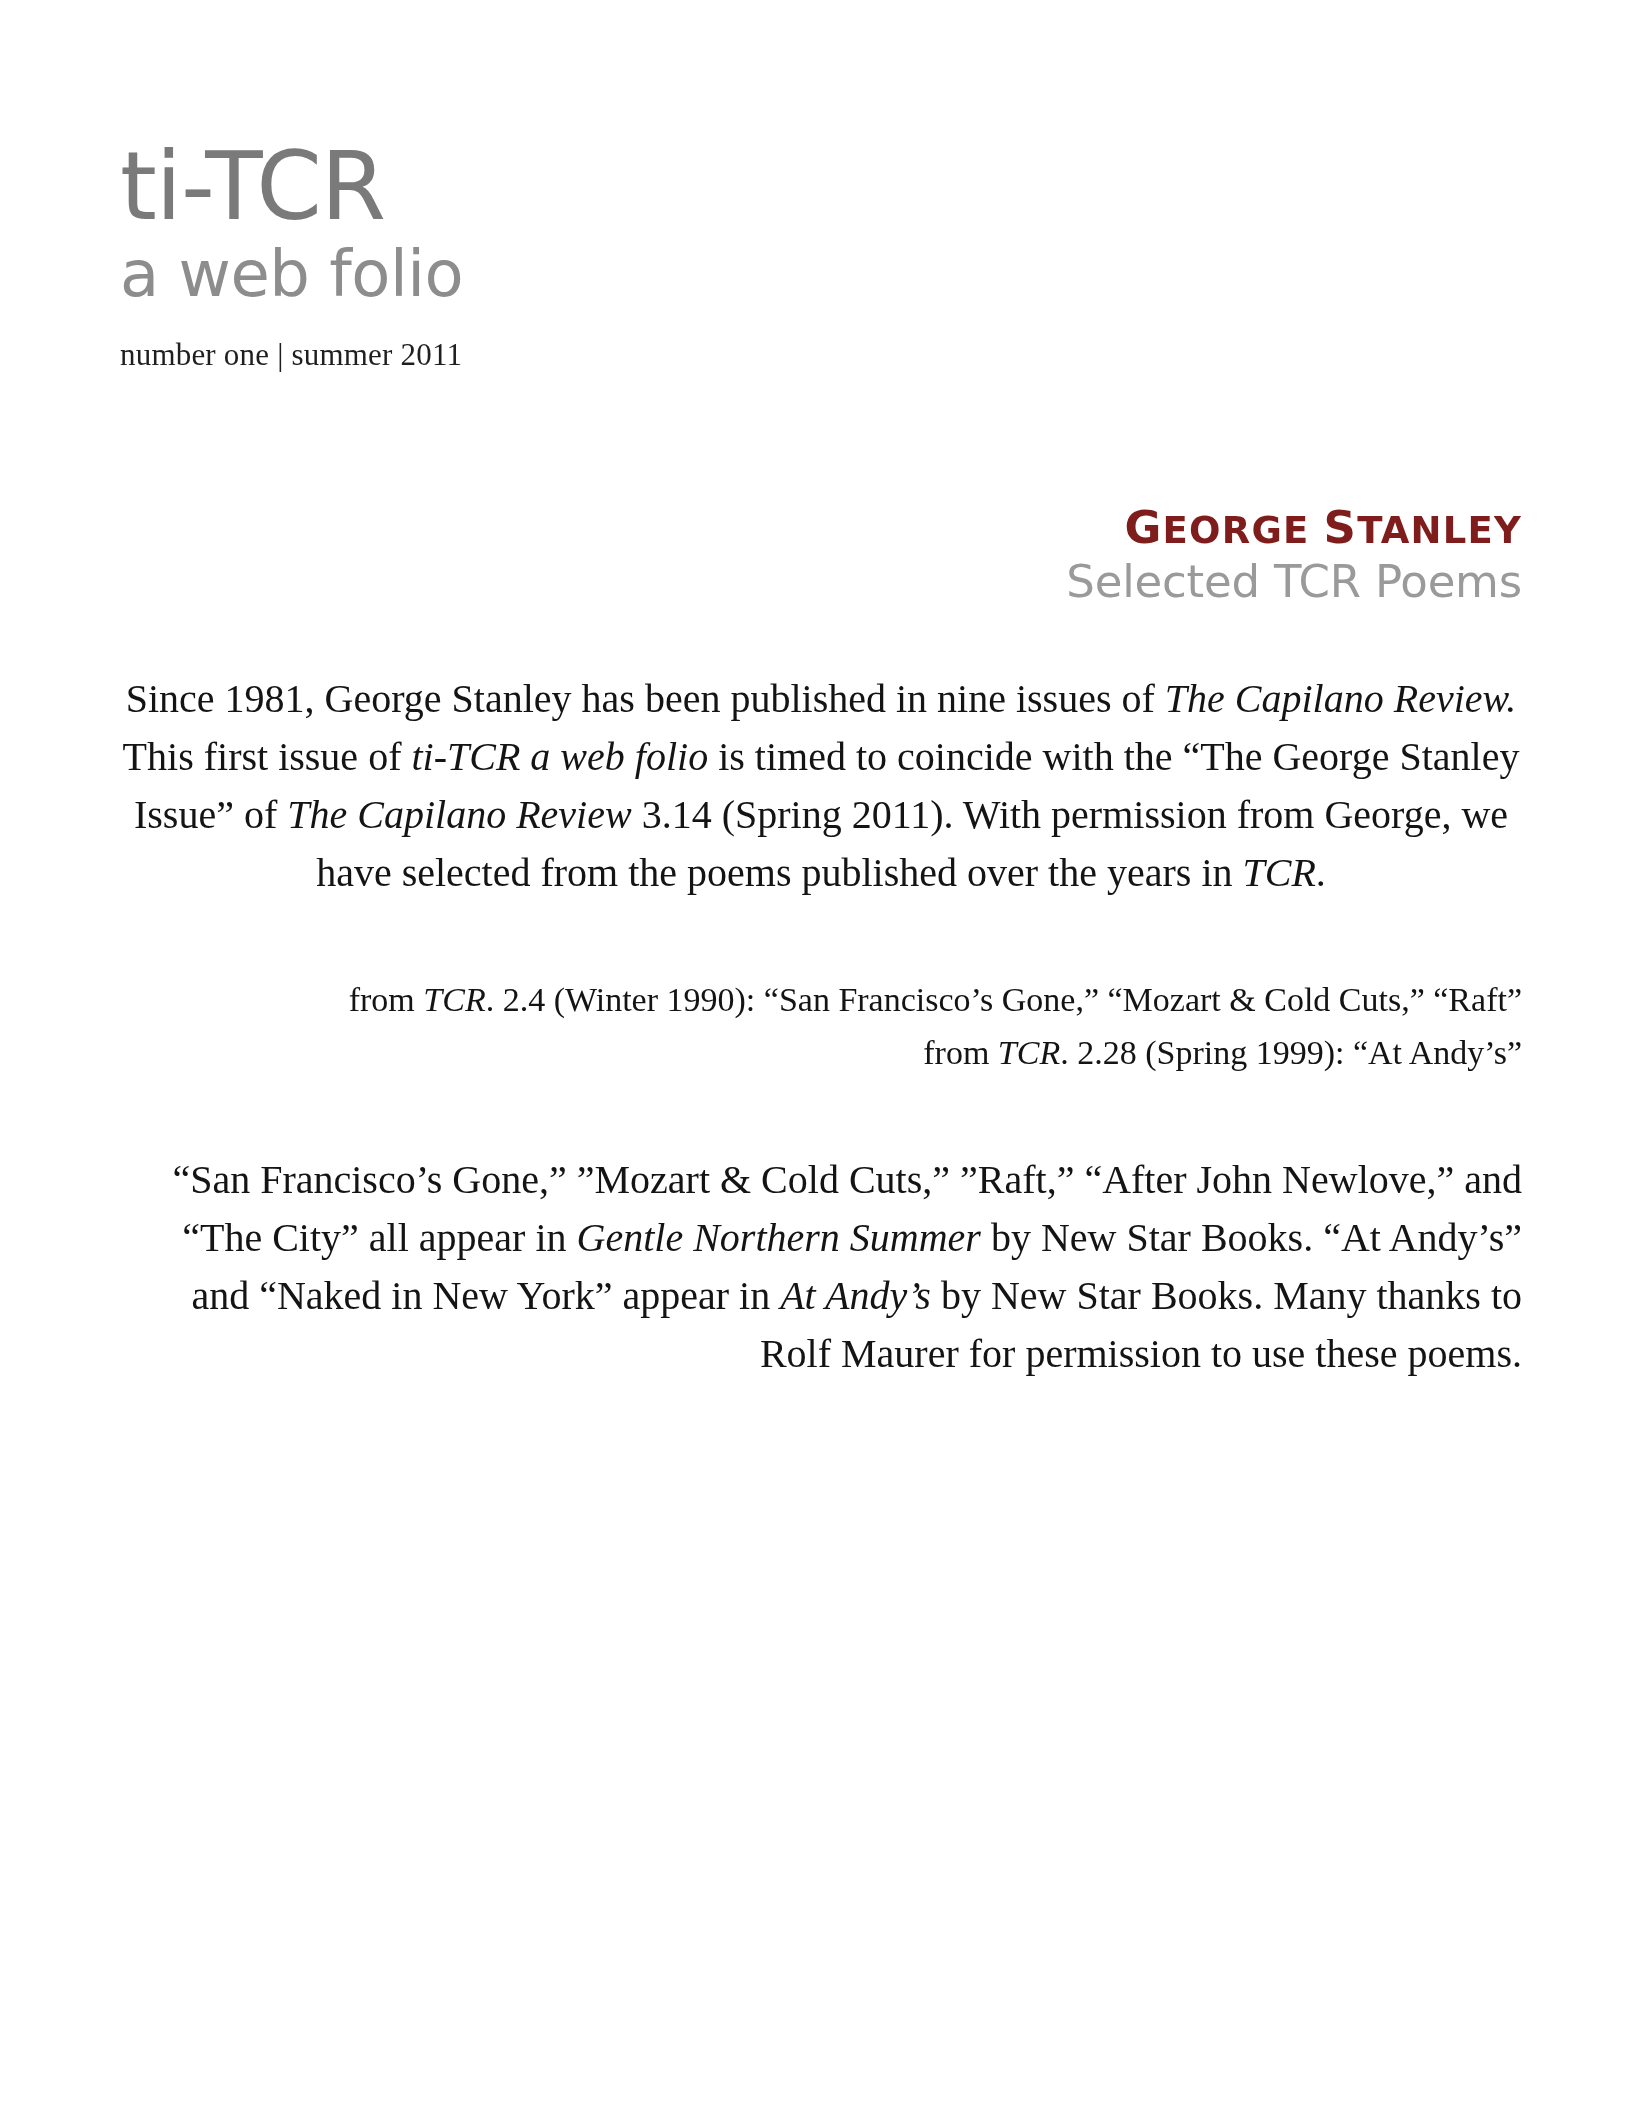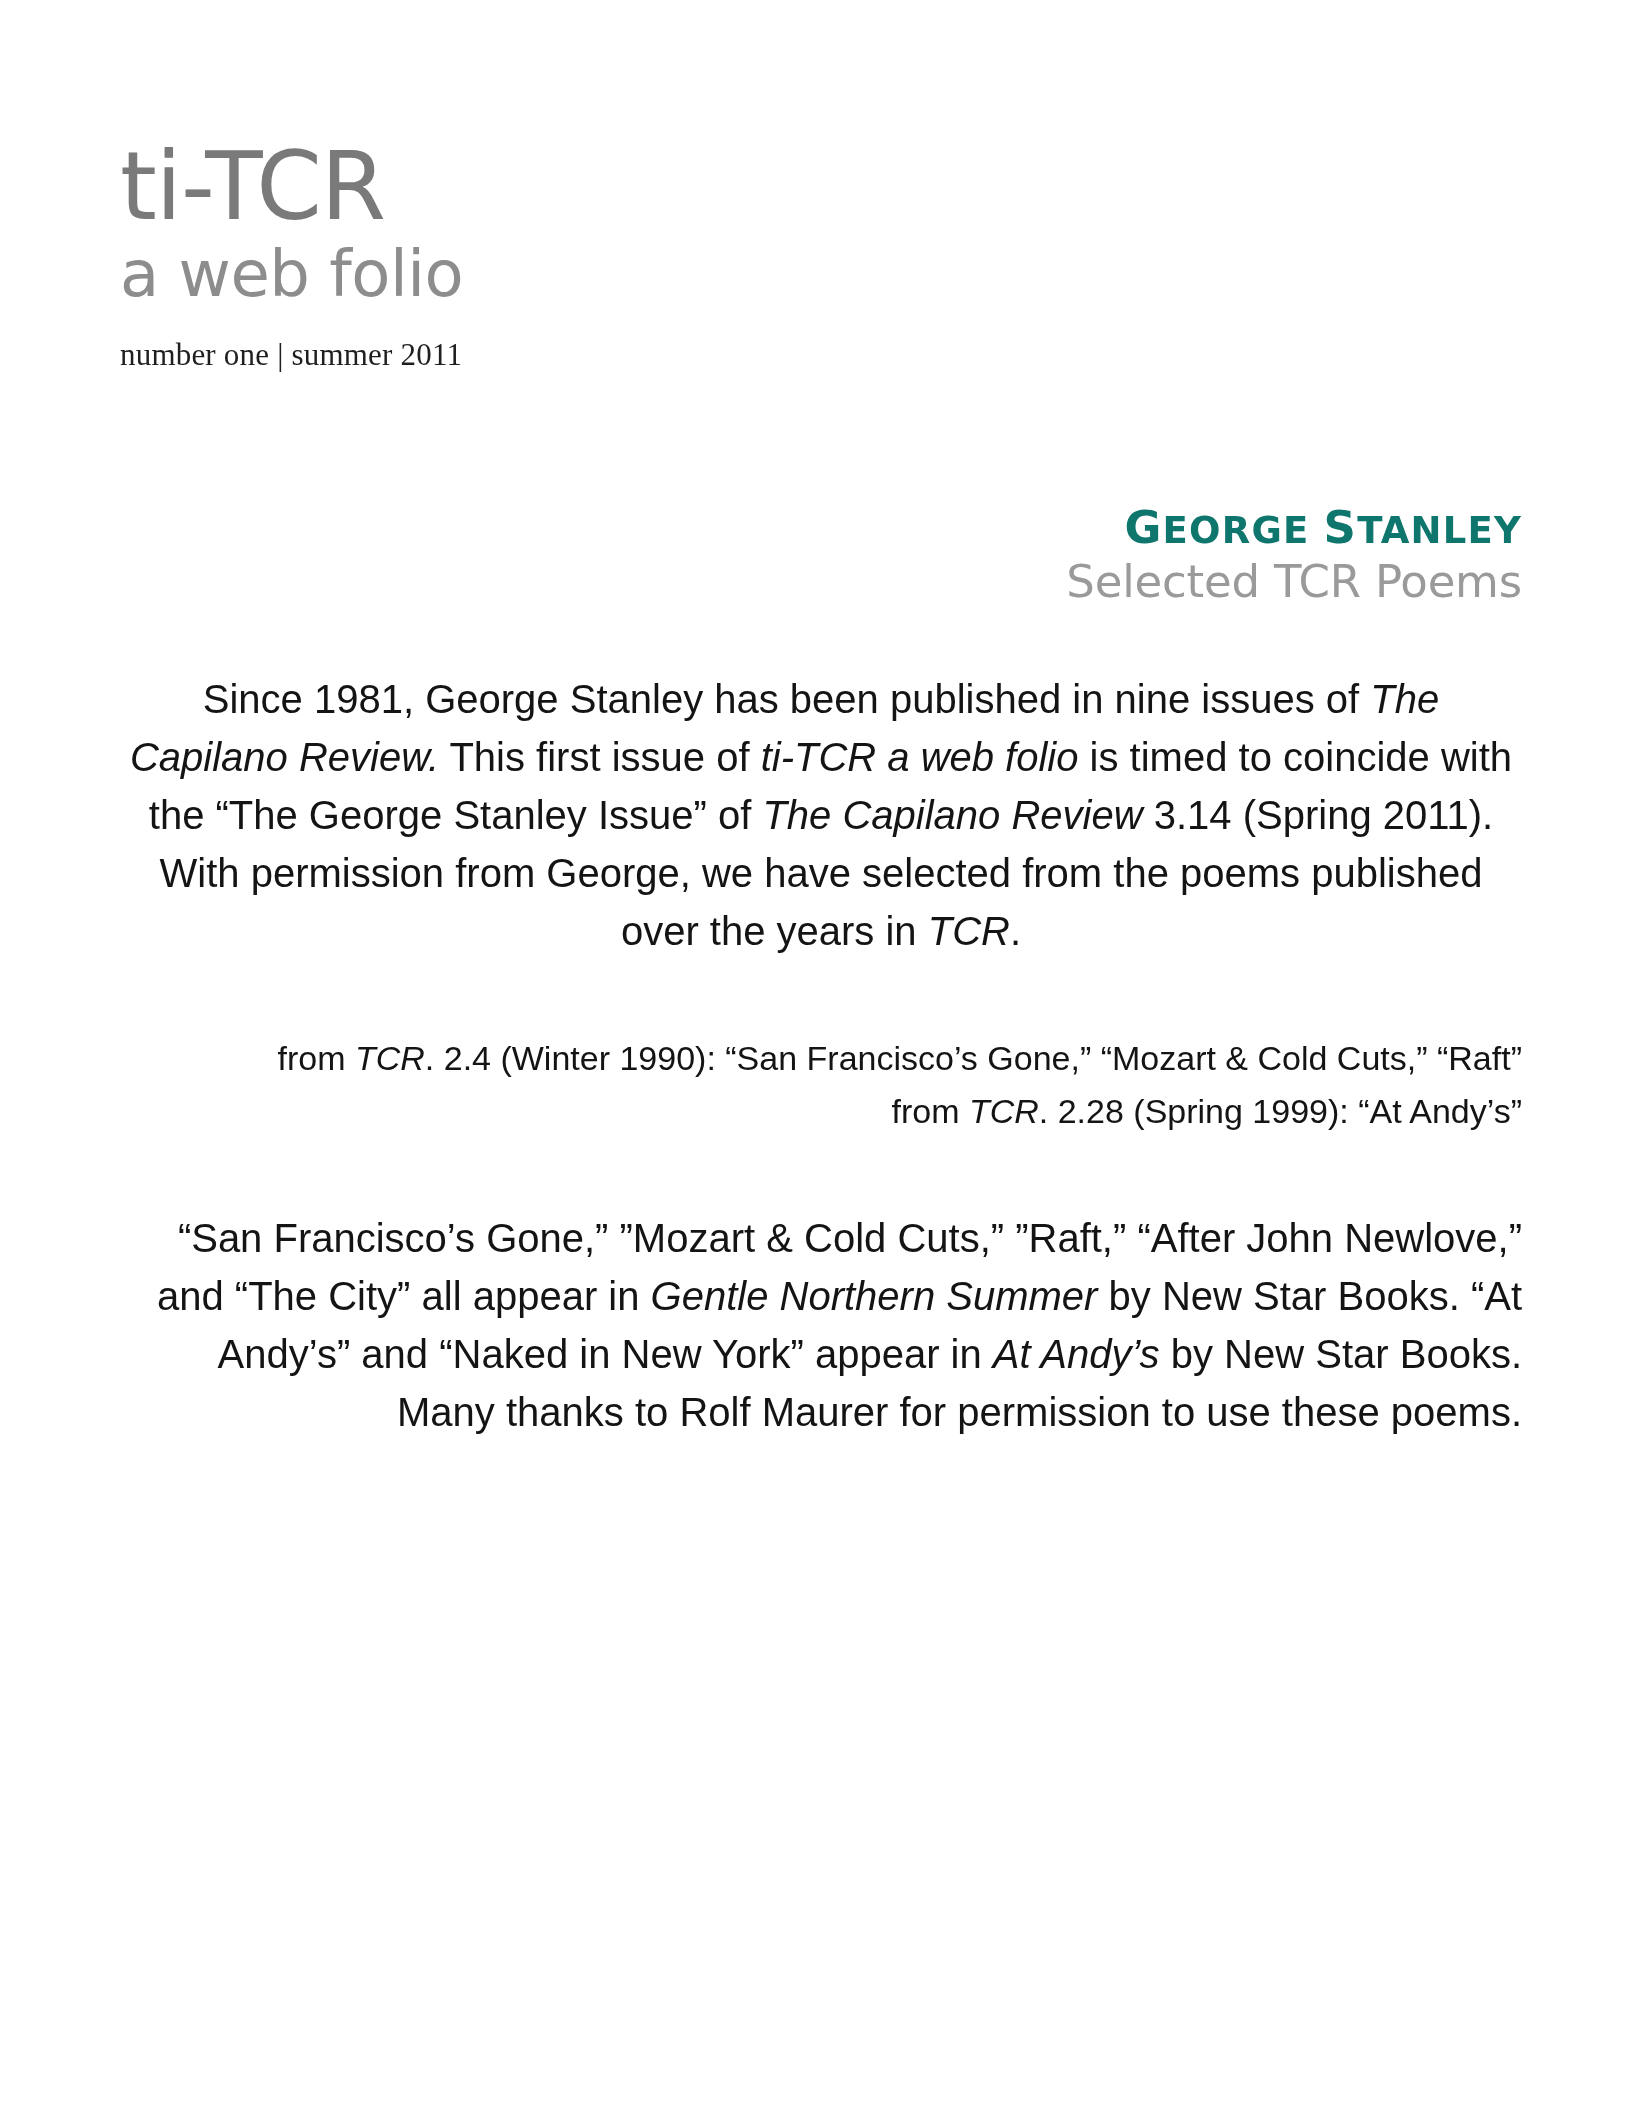--- a/index.html
+++ b/index.html
@@ -61,37 +61,37 @@
   
   .author-block {
     text-align: right;
     margin-top: 128px;
   }
   .author-name {
     font-family: "DejaVu Sans", sans-serif;
     font-weight: 700;
     font-size: 37px;
     letter-spacing: 1.2px;
-    color: #0f766e;
+    color: #7f1d1d;
   }
   .author-name .small-caps-first {
     font-size: 45px;
   }
   .author-subtitle {
     font-family: "DejaVu Sans", sans-serif;
     font-weight: 400;
     font-size: 45px;
     color: #9a9a9a;
     margin-top: 1px;
     letter-spacing: -0.2px;
   }
 
   
   .para {
-    font-family: Liberation Sans, sans-serif;
+    font-family: Liberation Serif, serif;
     font-size: 40px;
     line-height: 1.45;
     text-align: center;
     color: #141414;
   }
   .intro-para {
     margin-top: 62px;
   }
   .credits {
     margin-top: 72px;

